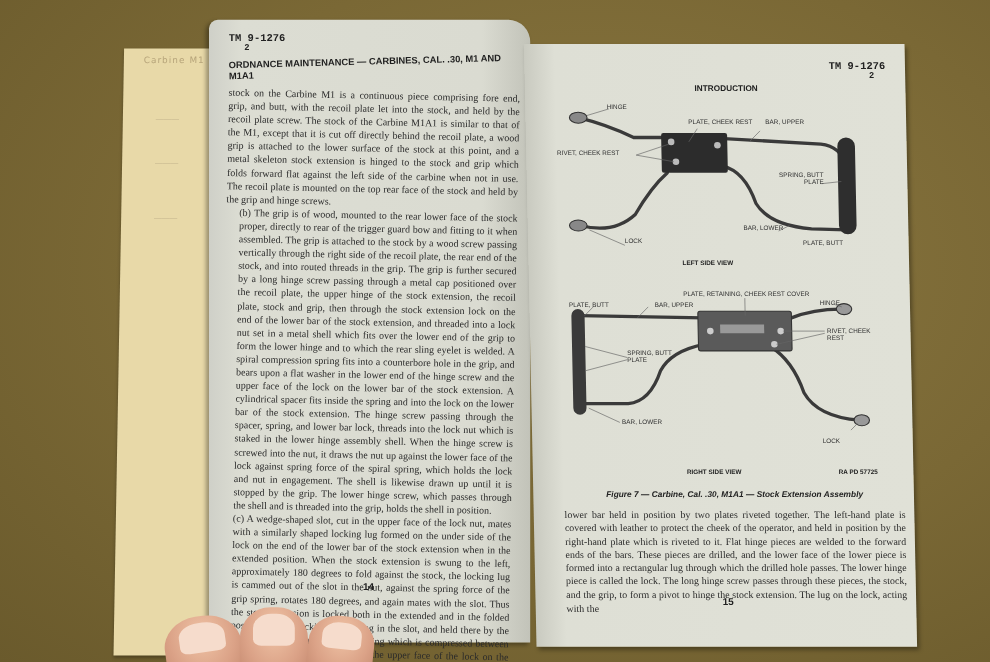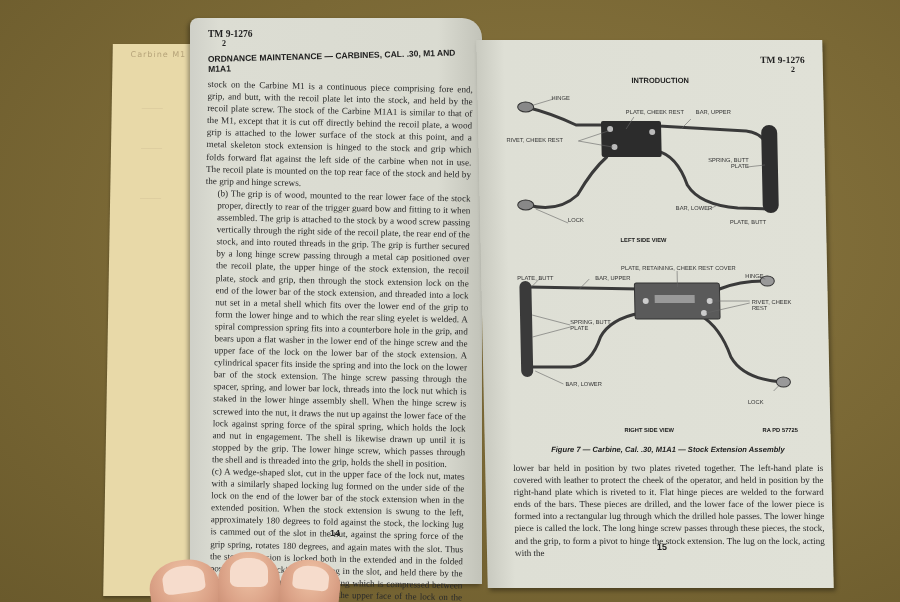--- a/index.html
+++ b/index.html
@@ -13,21 +13,21 @@
        font-family:"DejaVu Sans",sans-serif;letter-spacing:1px;}
   .cover-page .pencil{position:absolute;left:30px;font-size:7px;color:#c4b58d;}
   .left-page{position:absolute;left:190px;top:18px;width:292px;height:566px;
        background:linear-gradient(90deg,#cfd0c8 0%,#dcddd3 10%,#dadbd1 85%,#c2c3b9 100%);
        border-radius:8px 20px 0 0;box-shadow:-2px 2px 4px rgba(0,0,0,.35);}
   .left-page .inner{position:absolute;left:18px;top:12px;width:265px;}
   .right-page{position:absolute;left:482px;top:40px;width:346px;height:548px;
        background:linear-gradient(90deg,#c9cac0 0%,#dedfd5 8%,#e0e1d7 100%);
        transform:skewX(1.2deg);box-shadow:2px 3px 4px rgba(0,0,0,.35);}
   .right-page .inner{position:absolute;left:28px;top:16px;width:310px;}
-  .tm{font-family:Liberation Serif, serif;font-weight:bold;font-size:9.5px;color:#222;line-height:9px;}
+  .tm{font-family:Liberation Mono, monospace;font-weight:bold;font-size:9.5px;color:#222;line-height:9px;}
   .tm .sub{display:block;padding-left:14px;font-size:8px;}
   .tm.right{text-align:right;padding-right:10px;}
   .tm.right .sub{padding-left:0;padding-right:10px;}
   .heading{font-family:"Liberation Sans",sans-serif;font-weight:bold;font-size:8.5px;color:#1e1e1e;
        margin:6px 0 4px;transform:rotate(-1.5deg);transform-origin:left;}
   .body-text{font-size:9.1px;line-height:12.1px;color:#2a2a2a;text-align:justify;margin:0;}
   .body-text p{margin:0;}
   .left-page .body-text{transform:rotate(1.2deg);transform-origin:left top;}
   .indent{padding-left:12px;}
   .page-num{position:absolute;font-family:"Liberation Sans",sans-serif;font-size:9px;color:#222;font-weight:bold;}

